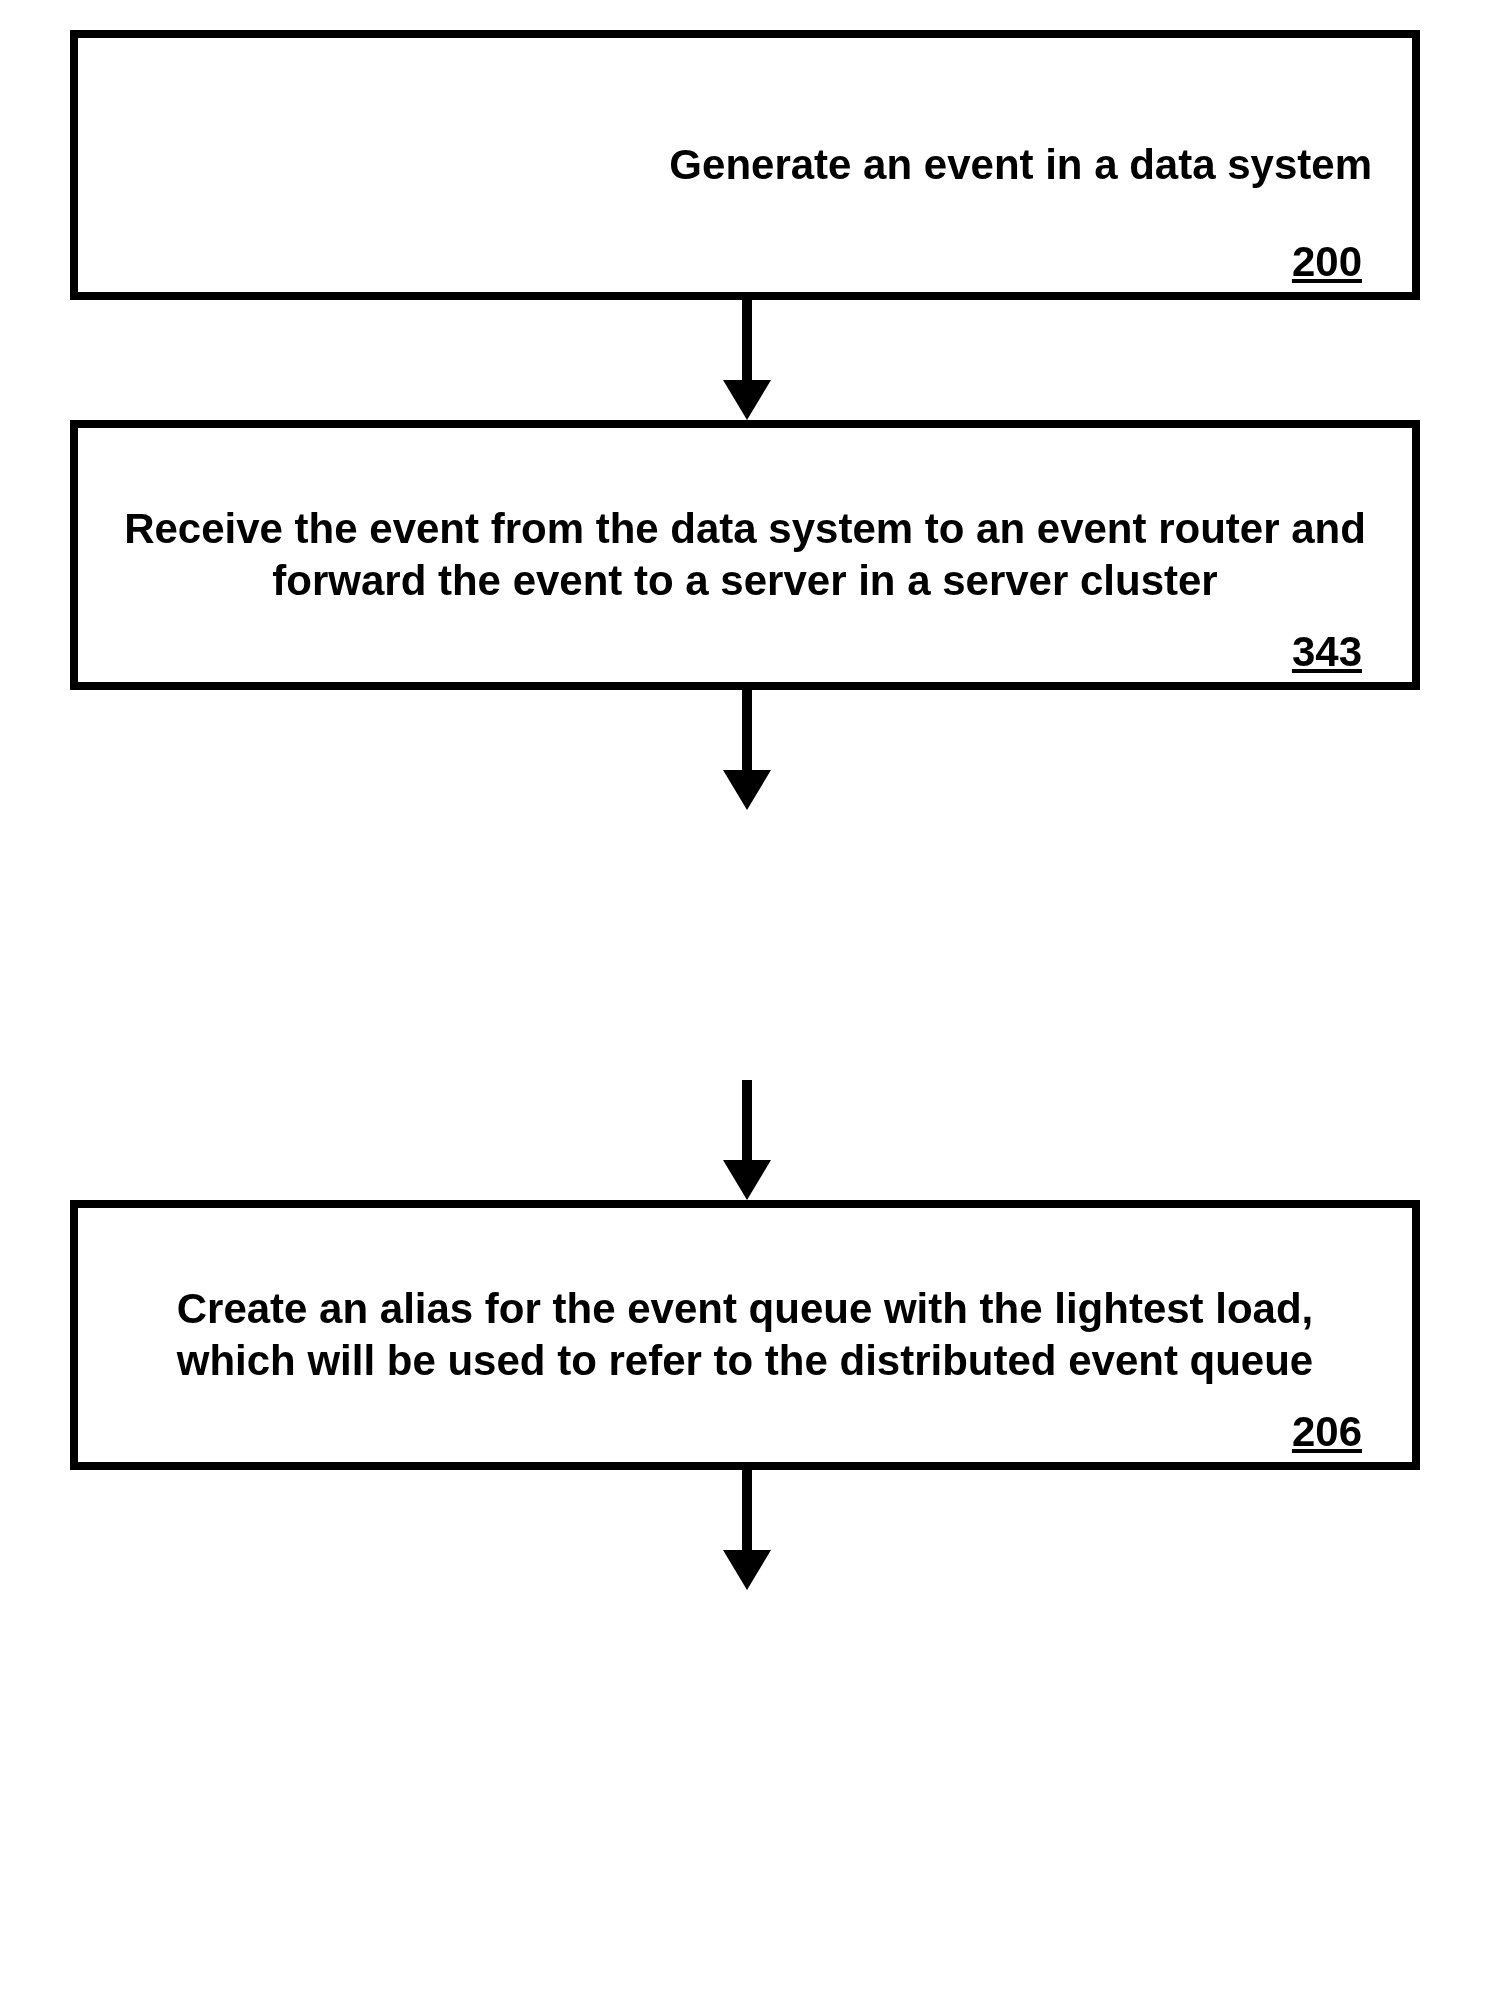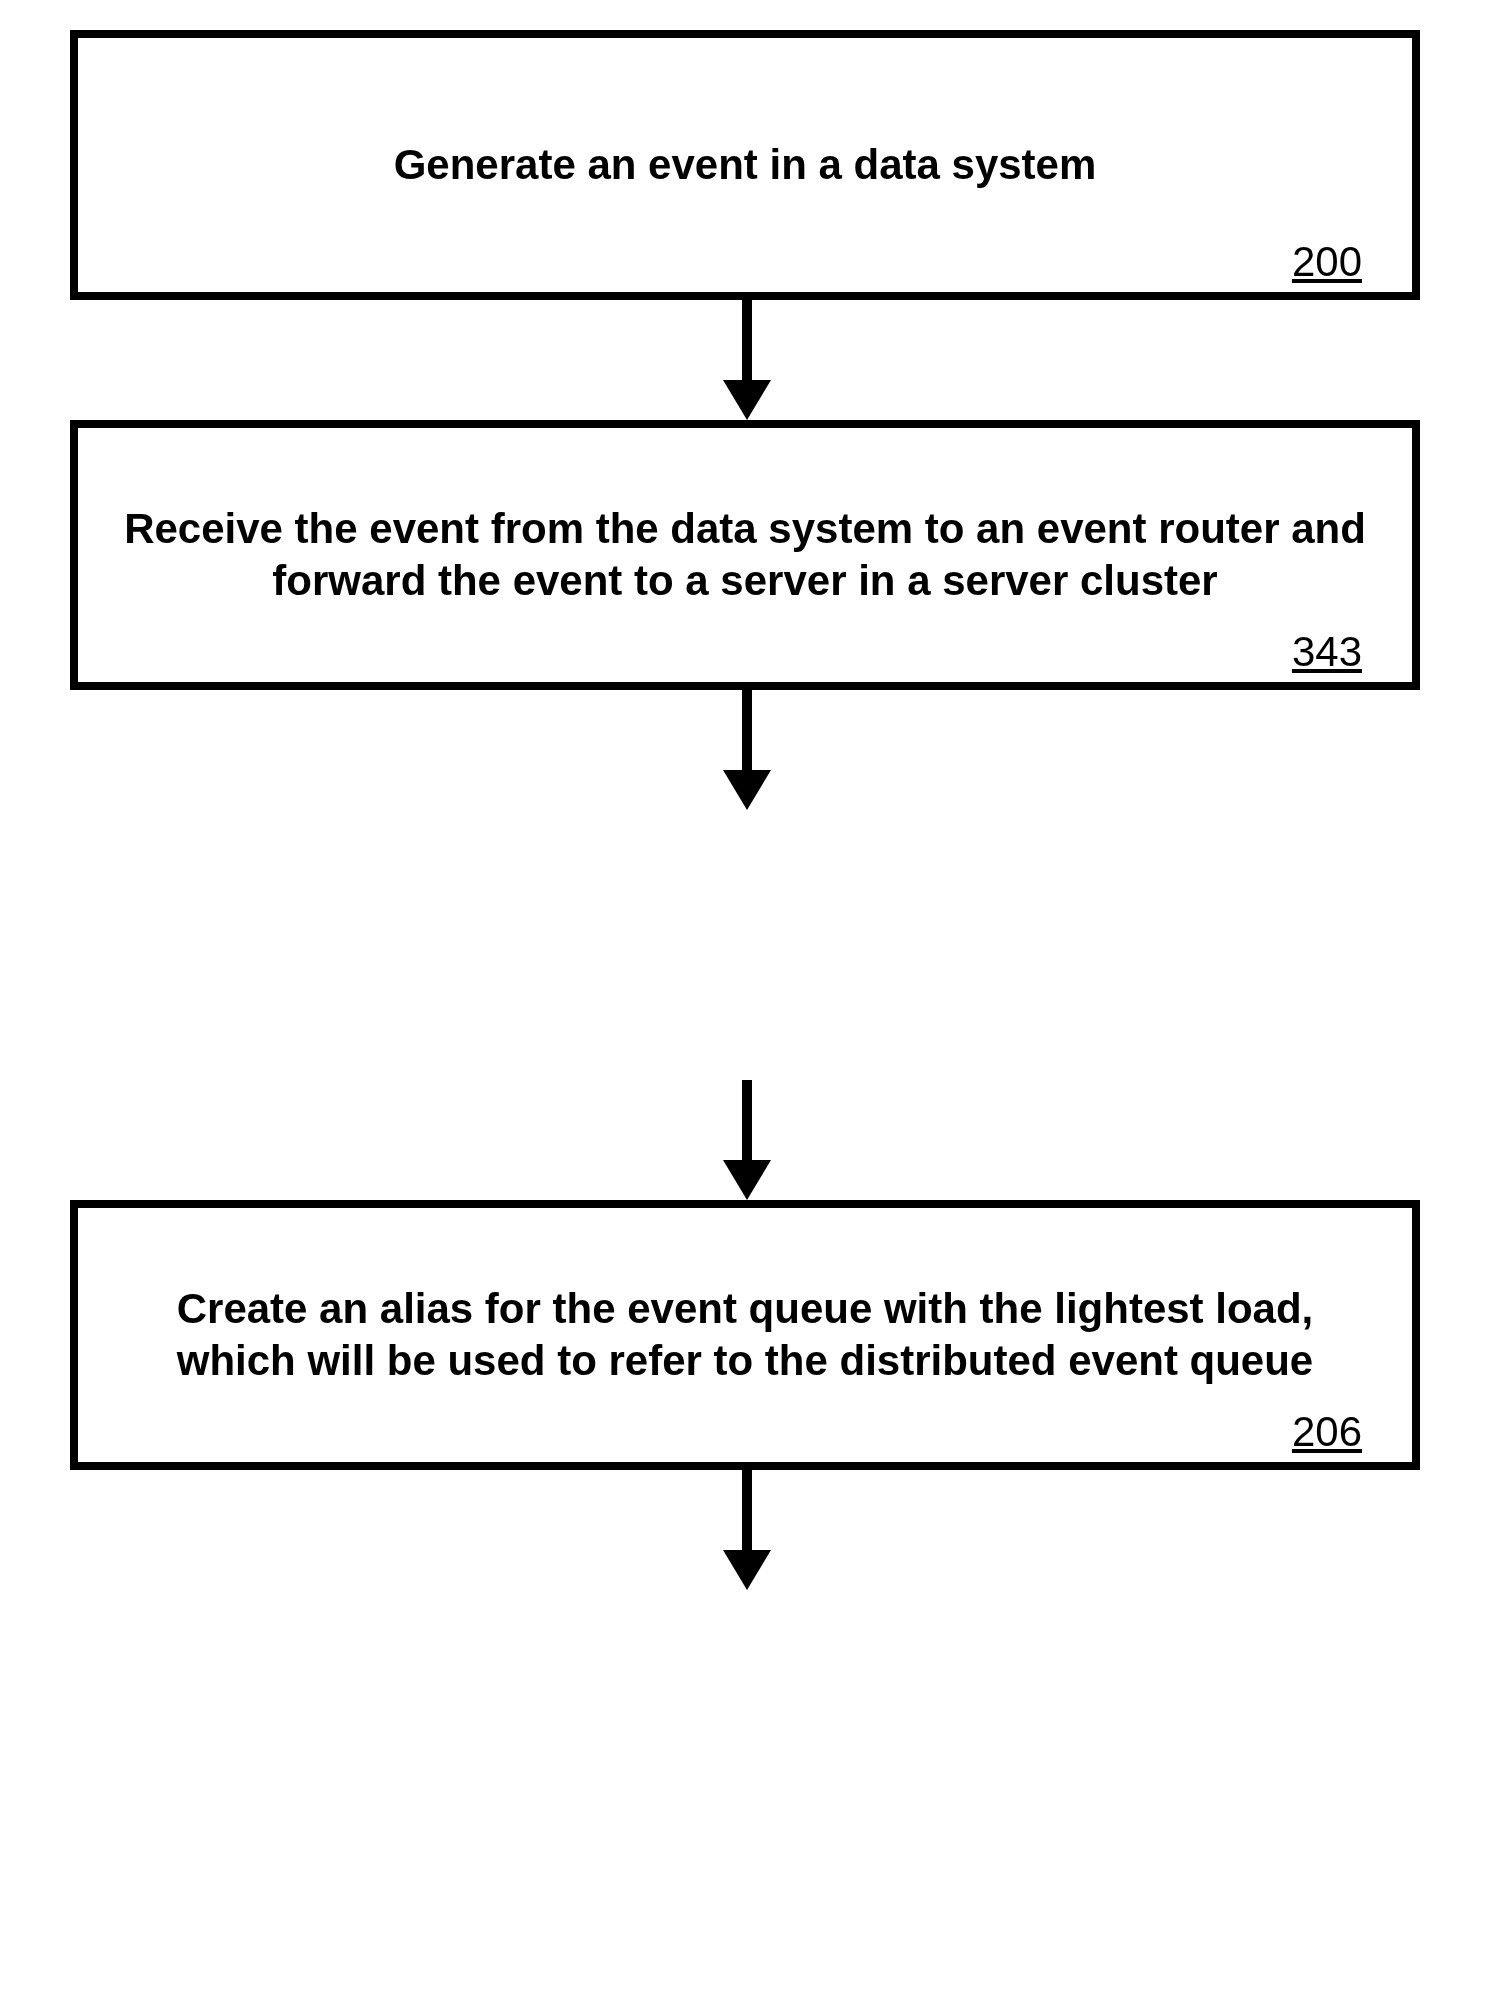--- a/index.html
+++ b/index.html
@@ -21,33 +21,33 @@
     border: 8px solid #000;
     box-sizing: border-box;
     padding: 0 40px;
   }
   .box-inner {
     position: relative;
     width: 100%;
     height: 100%;
     display: flex;
     align-items: center;
-    justify-content: center;
+    justify-content: flex-end;
     text-align: center;
   }
   .label {
     font-weight: bold;
     font-size: 42px;
     line-height: 1.25;
   }
   .ref {
     position: absolute;
     right: 10px;
     bottom: 6px;
-    font-weight: normal;
+    font-weight: bold;
     font-size: 42px;
     text-decoration: underline;
   }
   .arrow {
     position: absolute;
     left: 50%;
     transform: translateX(-50%);
     width: 60px;
   }
   .arrow svg {

